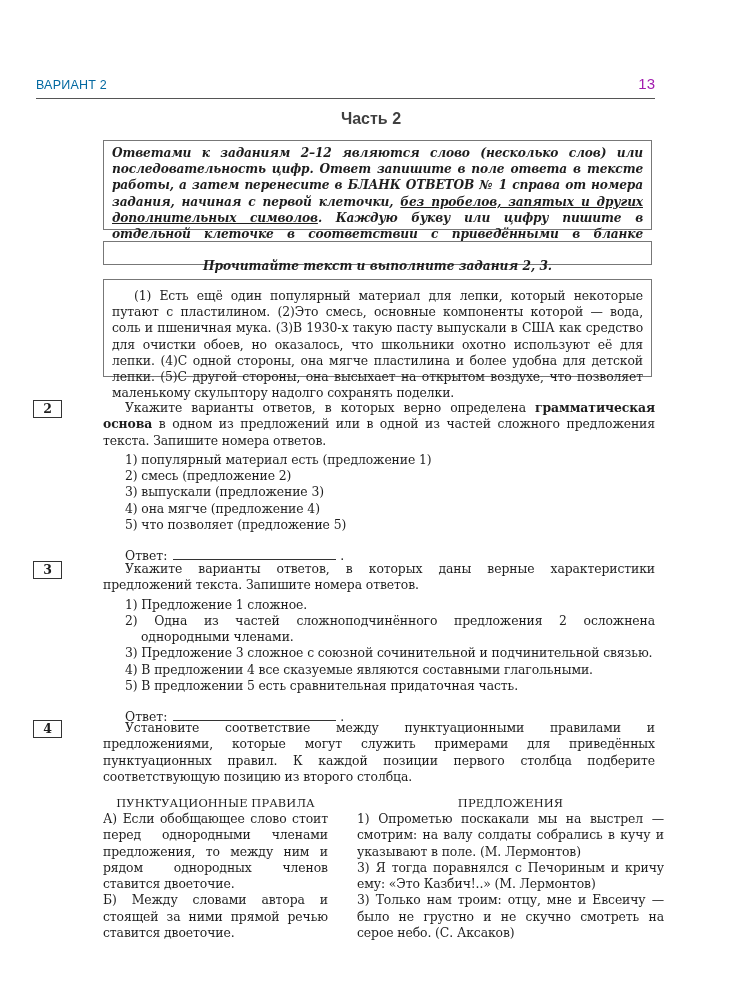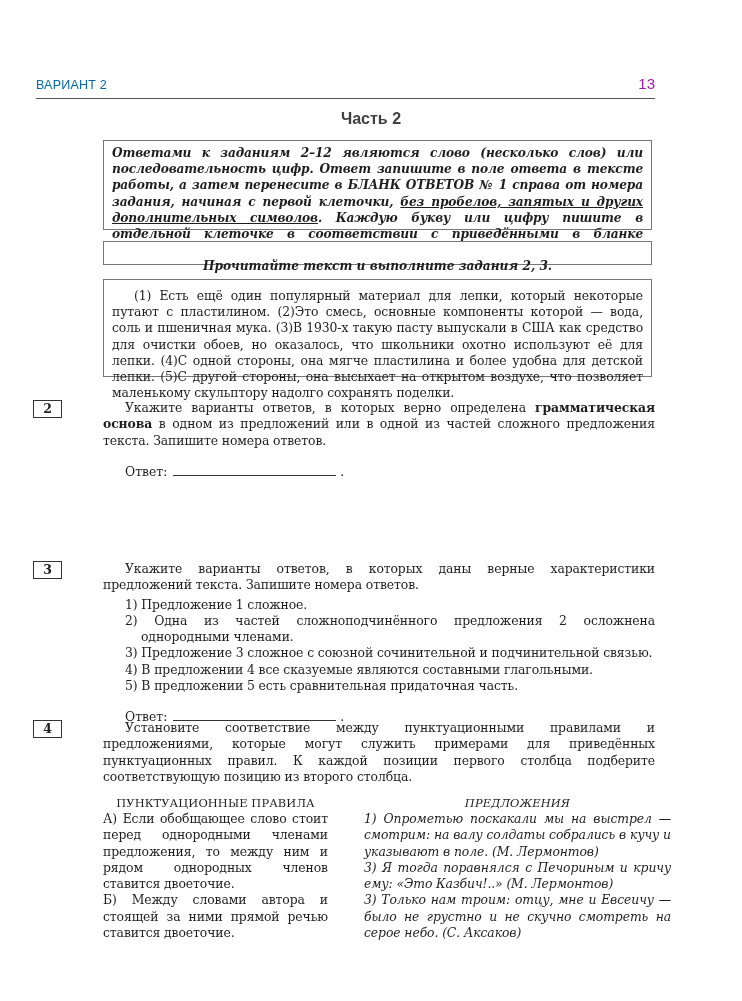--- a/index.html
+++ b/index.html
@@ -41,21 +41,21 @@
     .task-body .q { margin: 0; font-size: 12.4px; line-height: 16.3px; text-align: justify; text-indent: 22px; letter-spacing: -0.1px; }
     .task-body .q b { font-weight: bold; }
     .opts { margin: 3px 0 0 22px; padding: 0; list-style: none; }
     .opts li { font-size: 12.4px; line-height: 16.3px; padding-left: 16px; text-indent: -16px; letter-spacing: -0.1px; text-align: justify; }
     .answer-line { margin: 15px 0 0 22px; font-size: 12.4px; line-height: 16px; }
     .answer-line .blank { display: inline-block; width: 163px; border-bottom: 1px solid #333; height: 10px; margin-left: 6px; vertical-align: baseline; }
     .answer-line .dot { margin-left: 4px; }
     .cols { position: absolute; left: 70px; top: 76px; width: 552px; }
     .col { position: absolute; top: 0; }
     .col-left { left: 0; width: 225px; }
-    .col-right { left: 261px; width: 307px; font-style: italic; }
+    .col-right { left: 254px; width: 307px; }
     .col-head { text-align: center; font-size: 11.4px; line-height: 15px; letter-spacing: 0.1px; }
     .col p { margin: 0; font-size: 12.4px; line-height: 16.3px; text-align: justify; letter-spacing: -0.1px; }
   </style>
 </head>
 <body>
 
 <div class="page-header">
   <span class="variant">ВАРИАНТ 2</span>
   <span class="page-num">13</span>
 </div>
@@ -71,20 +71,27 @@
 </div>
 
 <div class="box text-box">
   <p>(1) Есть ещё один популярный материал для лепки, который некоторые путают с пластилином. (2)Это смесь, основные компоненты которой — вода, соль и пшеничная мука. (3)В 1930-х такую пасту выпускали в США как средство для очистки обоев, но оказалось, что школьники охотно используют её для лепки. (4)С одной стороны, она мягче пластилина и более удобна для детской лепки. (5)С другой стороны, она высыхает на открытом воздухе, что позволяет маленькому скульптору надолго сохранять поделки.</p>
 </div>
 
 <div class="task" style="top:400px;">
   <div class="task-num">2</div>
   <div class="task-body">
     <p class="q"><span>Укажите варианты ответов, в которых верно определена </span><b>грамматическая основа</b><span> в одном из предложений или в одной из частей сложного предложения текста. Запишите номера ответов.</span></p>
+    <ul class="opts">
+      <li>1) популярный материал есть (предложение 1)</li>
+      <li>2) смесь (предложение 2)</li>
+      <li>3) выпускали (предложение 3)</li>
+      <li>4) она мягче (предложение 4)</li>
+      <li>5) что позволяет (предложение 5)</li>
+    </ul>
     <div class="answer-line">
       <span>Ответ:</span><span class="blank"></span><span class="dot">.</span>
     </div>
   </div>
 </div>
 
 <div class="task" style="top:561px;">
   <div class="task-num">3</div>
   <div class="task-body">
     <p class="q">Укажите варианты ответов, в которых даны верные характеристики предложений текста. Запишите номера ответов.</p>

